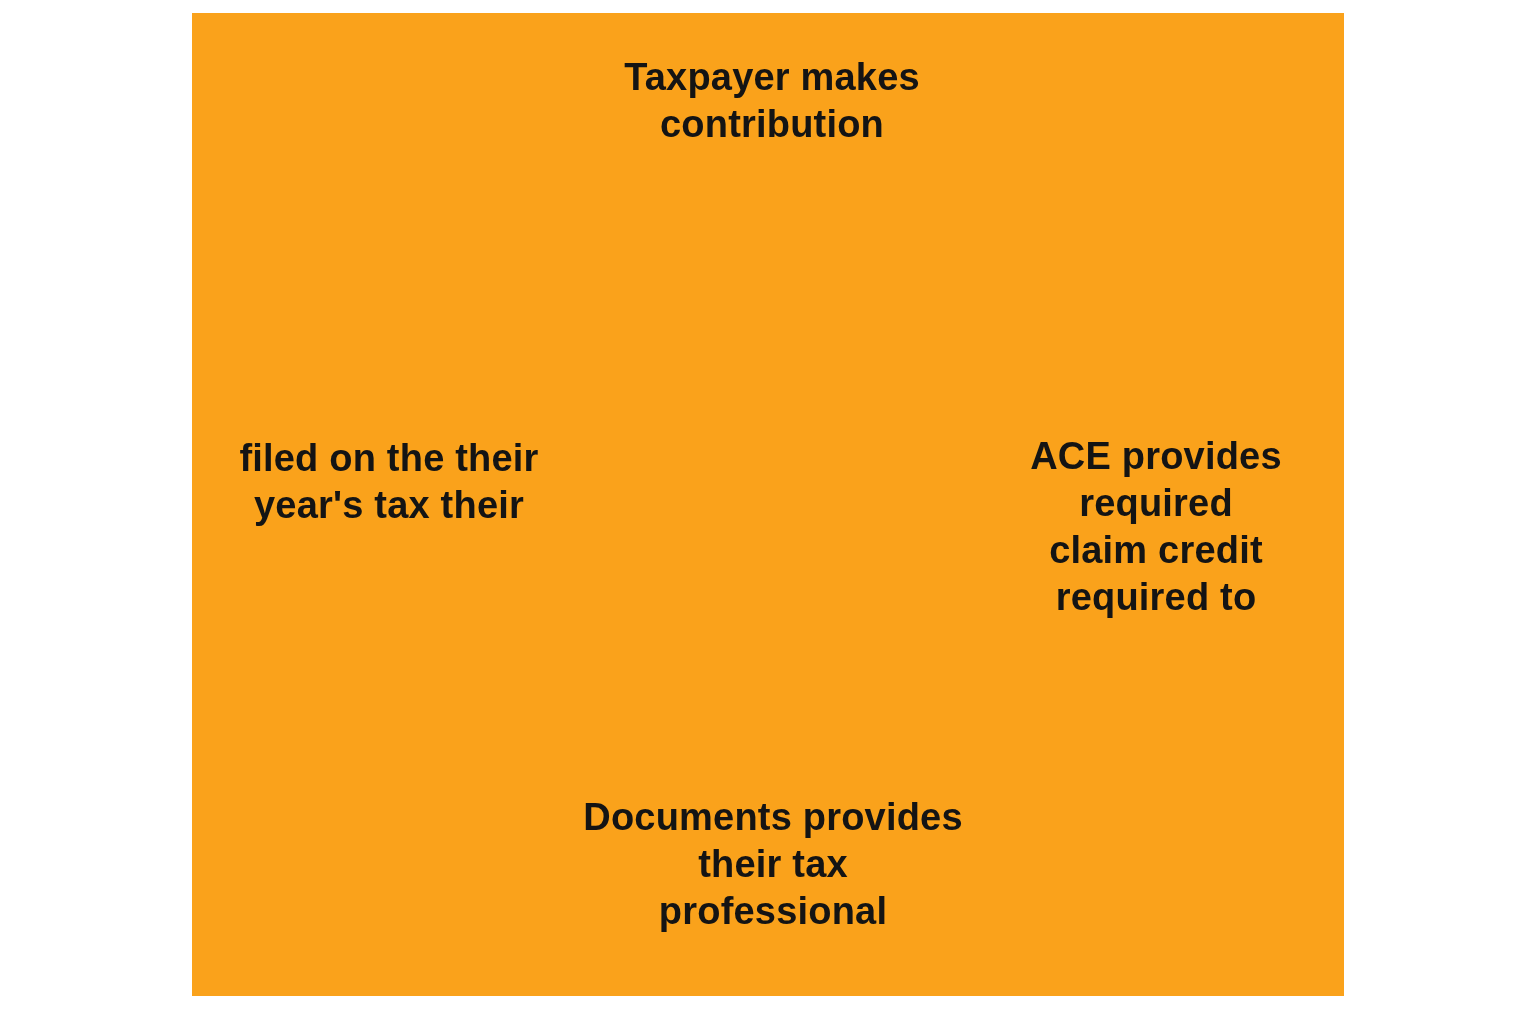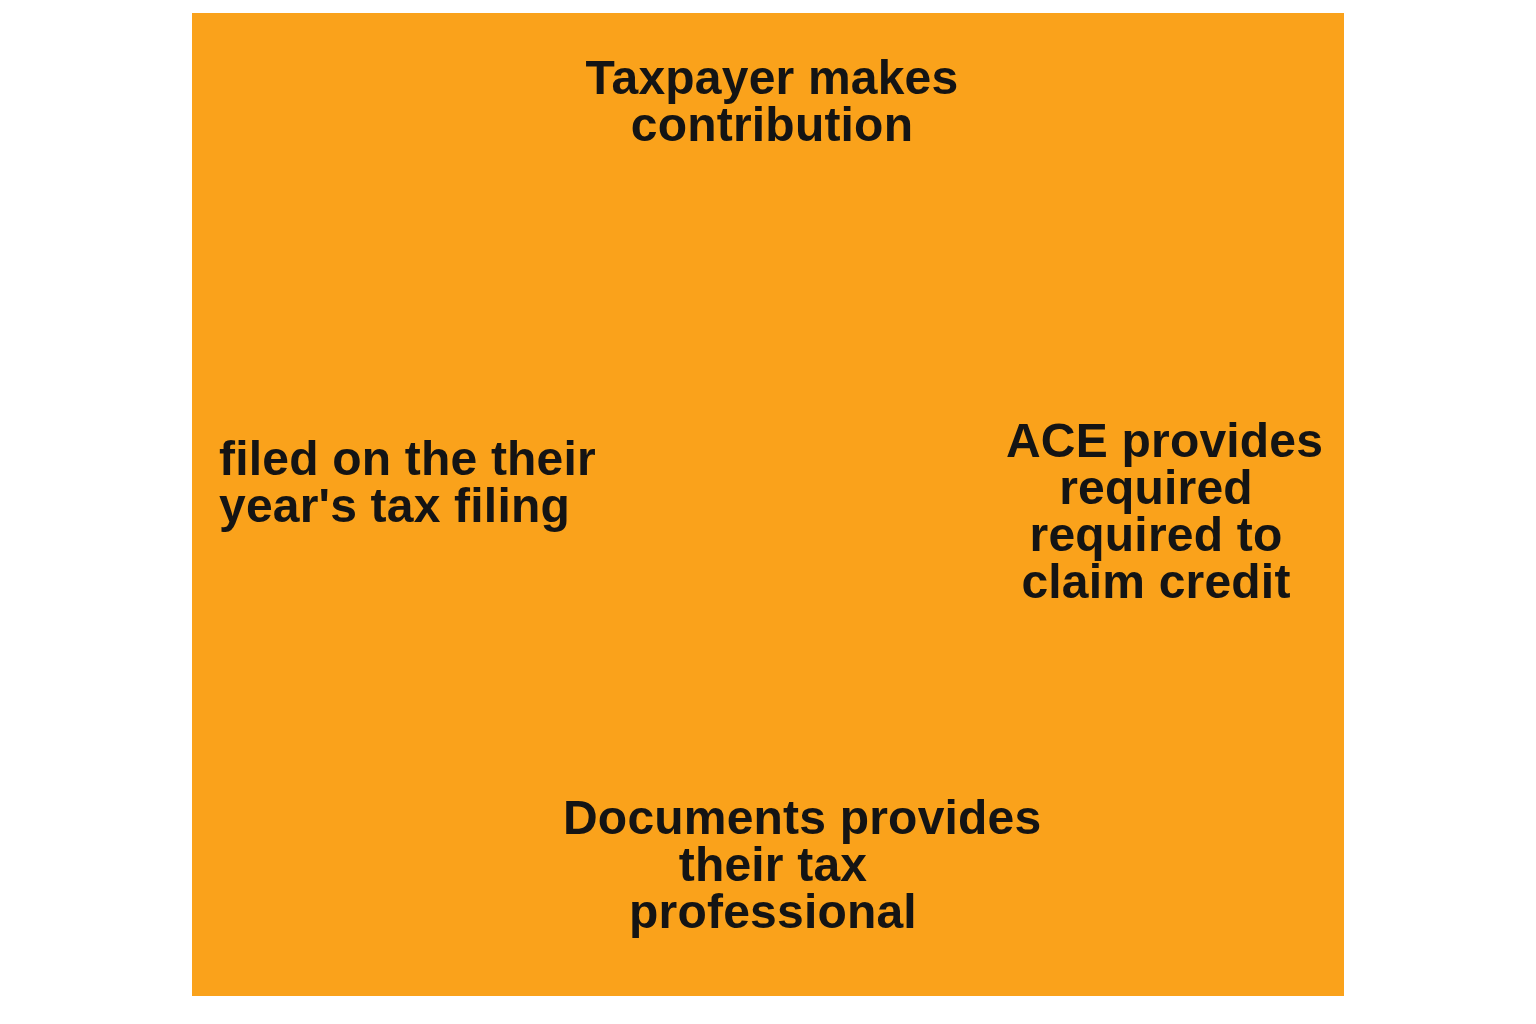--- a/index.html
+++ b/index.html
@@ -26,54 +26,54 @@
     left: 192px;
     top: 13px;
     width: 1152px;
     height: 983px;
     background: var(--panel-color);
   }
   .step {
     position: absolute;
     text-align: center;
     color: var(--text-color);
-    font-size: 48px;
+    font-size: 38px;
     font-weight: 700;
     line-height: 47px;
     letter-spacing: 0.2px;
   }
   .step .line { white-space: nowrap; }
   .step-top    { left: 380px; top: 41px;  width: 400px; }
-  .step-right  { left: 814px; top: 404px; width: 300px; }
+  .step-right  { left: 814px; top: 420px; width: 300px; }
   .step-bottom { left: 371px; top: 781px; width: 420px; }
   .step-left   { left: 27px;  top: 422px; width: 340px; }
 </style>
 </head>
 <body>
 
 <div class="stage">
   <div class="panel">
 
     <div class="step step-top">
       <div class="line">Taxpayer makes</div>
       <div class="line">contribution</div>
     </div>
 
     <div class="step step-right">
       <div class="line">ACE provides</div>
       <div class="line">required</div>
+      <div class="line">claim credit</div>
       <div class="line">required to</div>
-      <div class="line">claim credit</div>
     </div>
 
     <div class="step step-bottom">
       <div class="line">Documents provides</div>
       <div class="line">their tax</div>
       <div class="line">professional</div>
     </div>
 
     <div class="step step-left">
       <div class="line">filed on the their</div>
-      <div class="line">year's tax filing</div>
+      <div class="line">year's tax their</div>
     </div>
 
   </div>
 </div>
 
 </body></html>

